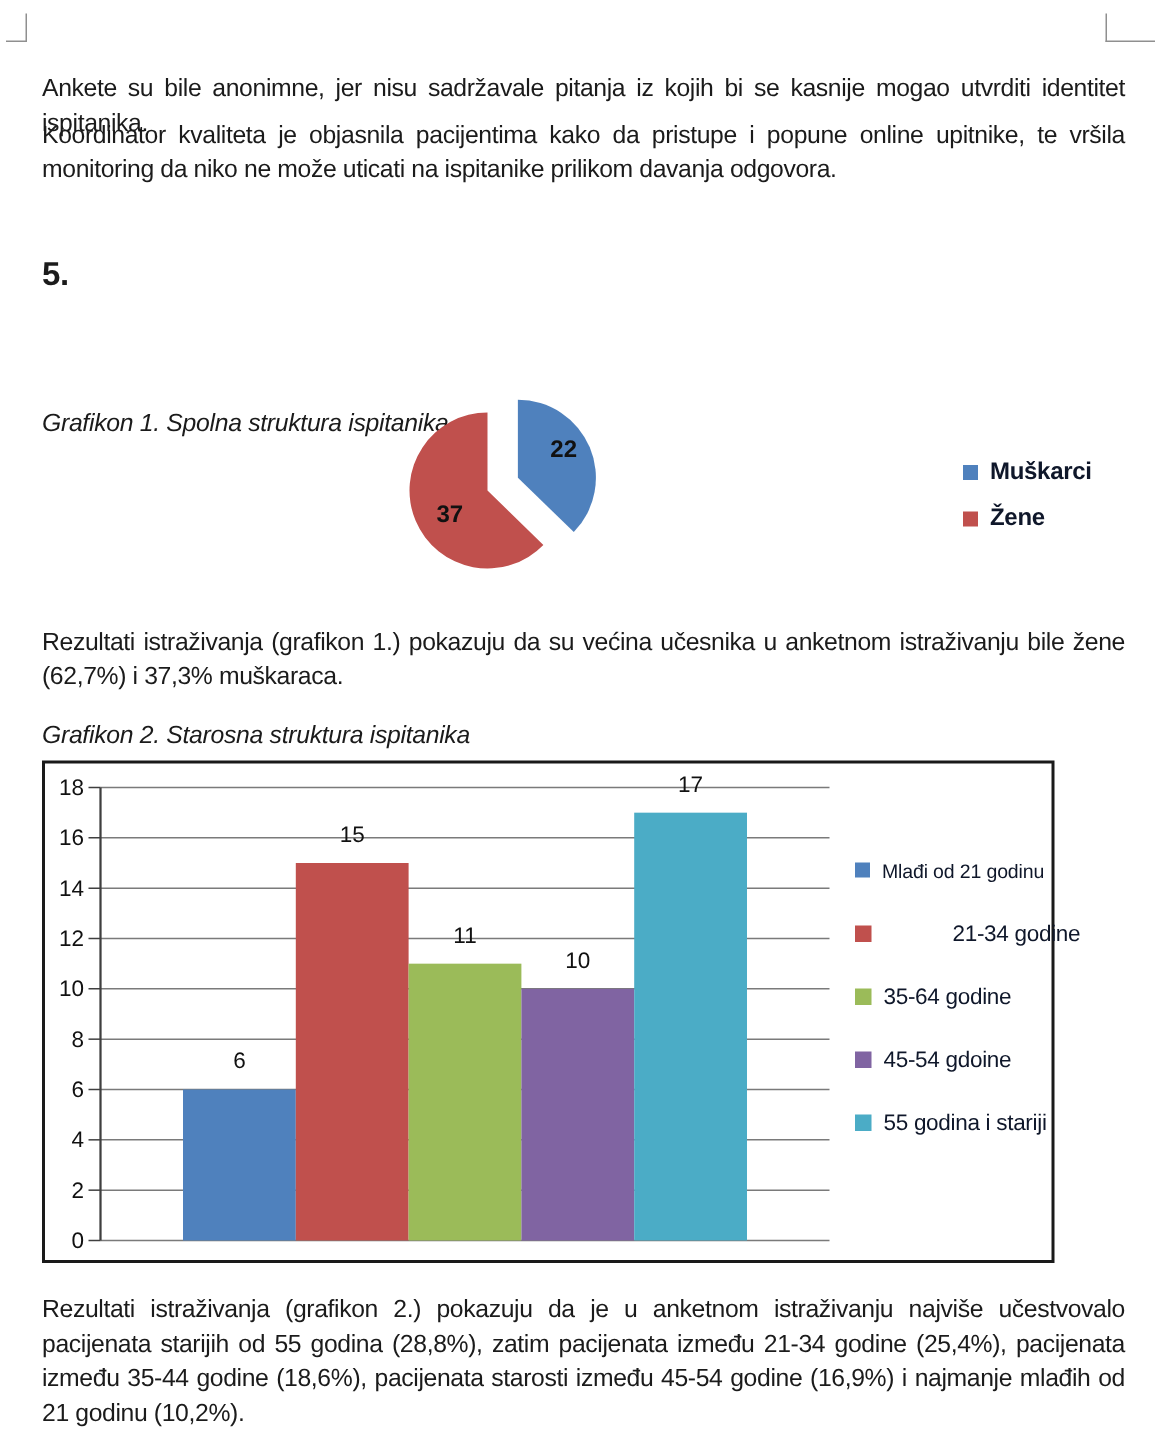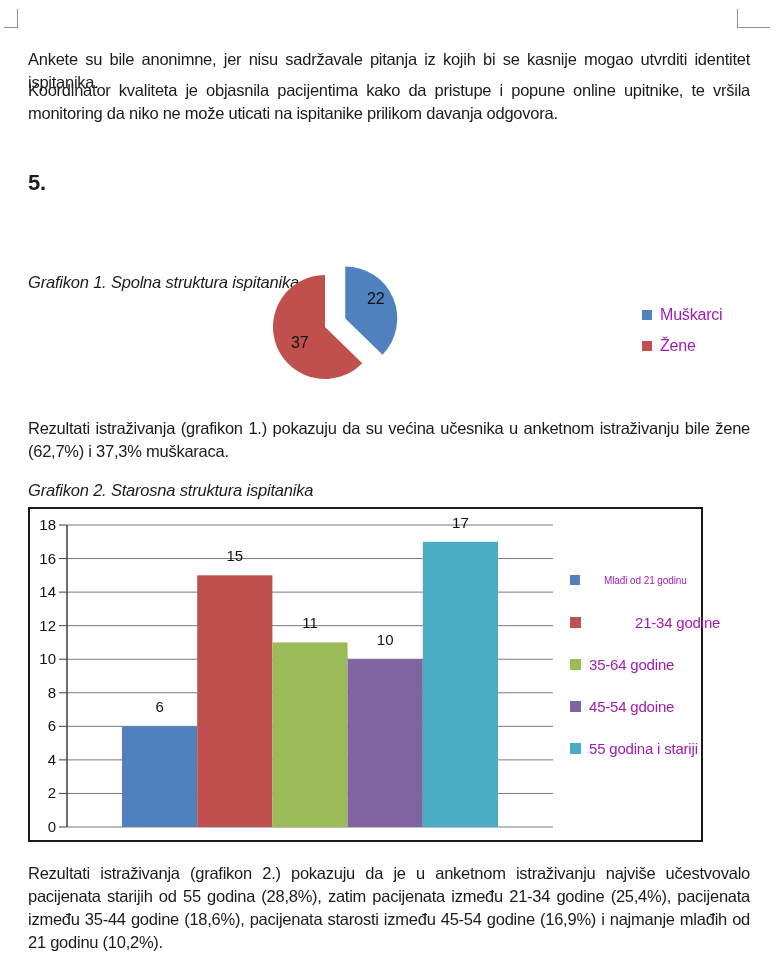--- a/index.html
+++ b/index.html
@@ -38,42 +38,42 @@
   }
   .heading .num { width: 39px; }
 
   .caption {
     position: absolute; left: 28px;
     font-style: italic; font-size: 16.5px; letter-spacing: -0.2px;
   }
   .cap1 { top: 227px; margin-top: 46px; }
   .cap2 { top: 481px; text-align: center; }
 
-  .pie-figure { position: absolute; left: 0; top: 255px; width: 777px; height: 155px; }
+  .pie-figure { position: absolute; left: 0; top: 255px; width: 777px; height: 155px; font-weight: bold; }
   .pie-svg { position: absolute; left: 230px; top: 0; }
 
   .pie-legend {
     position: absolute; left: 642px; top: 51px;
     display: flex; flex-direction: column; gap: 13px;
   }
-  .legend-item { display: flex; align-items: center; white-space: nowrap; color: #a21caf; }
+  .legend-item { display: flex; align-items: center; white-space: nowrap; color: #0f172a; }
   .pie-legend .legend-item { font-size: 16px; letter-spacing: -0.2px; }
   .swatch { display: inline-block; width: 10px; height: 10px; margin-right: 8px; flex: 0 0 auto; }
 
   .bar-frame {
     position: absolute; left: 28px; top: 507px;
     width: 675px; height: 335px;
     border: 2px solid #1a1a1a; background: #fff;
   }
   .bar-svg { position: absolute; left: 0; top: 0; }
 
   .bar-legend { position: absolute; left: 540px; top: 63px; }
   .bar-legend .legend-item { position: absolute; left: 0; height: 16px; align-items: center; }
   .bar-legend .legend-item .lbl { font-size: 15px; letter-spacing: -0.2px; }
-  .bar-legend .legend-item.small .lbl { font-size: 10px; letter-spacing: -0.1px; margin-left: 16px; }
+  .bar-legend .legend-item.small .lbl { font-size: 13px; letter-spacing: -0.1px; }
   .bar-legend .swatch { width: 11px; height: 11px; }
   .bar-legend .legend-item.small .swatch { width: 10px; height: 10px; }
 
   svg text { font-family: "Liberation Sans", sans-serif; fill: #111; }
 </style>
 </head>
 <body>
 
 <div class="page">
 

